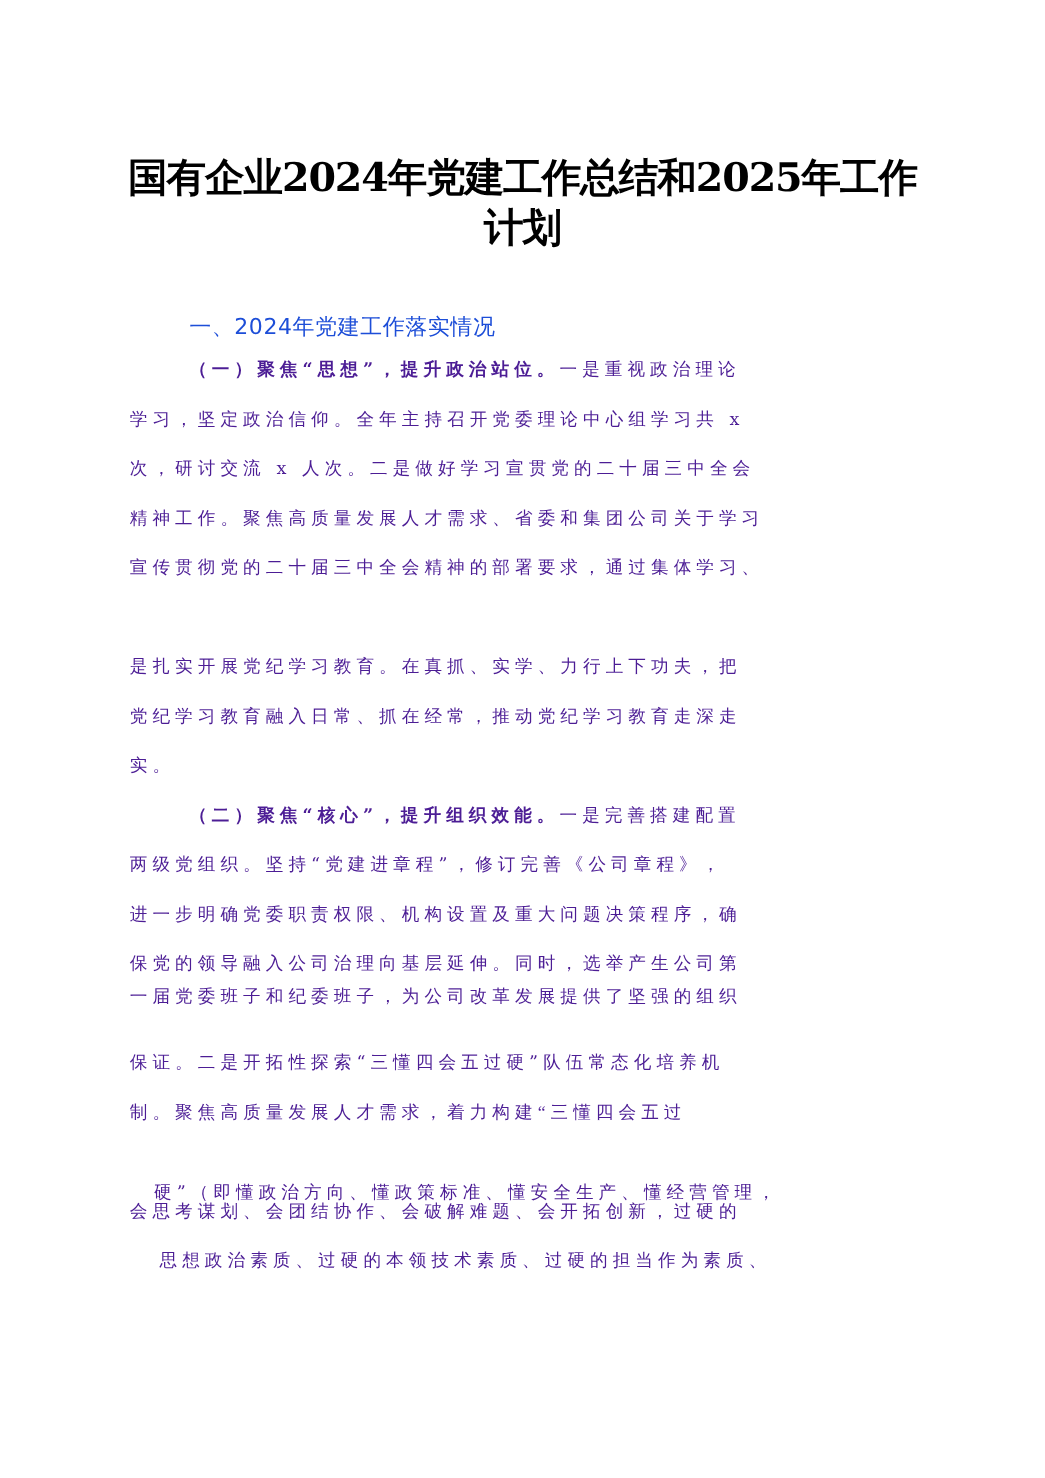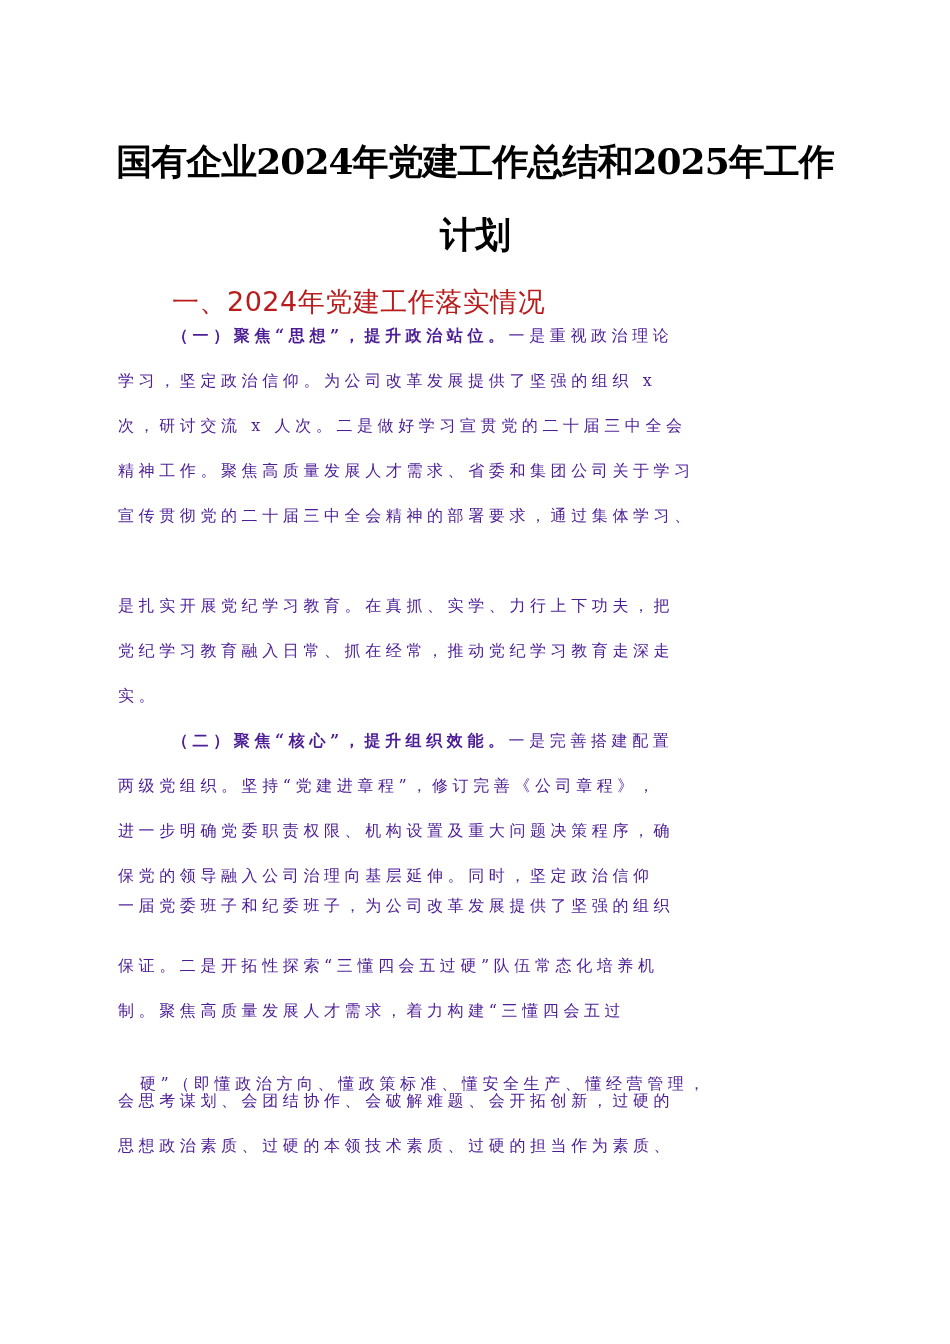--- a/index.html
+++ b/index.html
@@ -4,61 +4,61 @@
   <style>
     html, body { margin: 0; padding: 0; background: #ffffff; }
     body { width: 950px; height: 1344px; position: relative; overflow: hidden; color: #111111; }
     .page { position: absolute; left: 0; top: 0; width: 950px; height: 1344px; background: #ffffff; border-radius: 30px; }
     .title {
       position: absolute; left: 100px; width: 750px; text-align: center;
       font-family: "DejaVu Serif", "Liberation Serif", serif; font-weight: bold;
       font-size: 36px; letter-spacing: -1px; color: #000;
     }
     .title.l1 { top: 138px; }
-    .title.l2 { top: 183px; margin-top: 28px; }
+    .title.l2 { top: 183px; }
     .line {
       position: absolute; left: 118px; white-space: nowrap;
       font-family: "DejaVu Serif", "Liberation Serif", serif;
       font-size: 16px; color: #4c1d95; letter-spacing: 4.6px;
     }
     .line.indent { left: 172px; }
     .heading1 {
       position: absolute; left: 172px; top: 284px; white-space: nowrap;
       font-family: "DejaVu Sans", "Liberation Sans", sans-serif;
-      font-size: 27px; color: #b91c1c; letter-spacing: 0.5px;
+      font-size: 20px; color: #1d4ed8; letter-spacing: 0.5px;
     }
     .bold { font-weight: bold; }
   </style>
 </head>
 <body>
 
 <div class="page">
 
   <div class="title l1">国有企业2024年党建工作总结和2025年工作</div>
   <div class="title l2">计划</div>
 
   <div class="heading1">一、2024年党建工作落实情况</div>
 
   <div class="line indent" style="top:326px;">
     <span class="bold">（一）聚焦“思想”，提升政治站位。</span><span>一是重视政治理论</span>
   </div>
-  <div class="line" style="top:371px;">学习，坚定政治信仰。为公司改革发展提供了坚强的组织 x</div>
+  <div class="line" style="top:371px;">学习，坚定政治信仰。全年主持召开党委理论中心组学习共 x</div>
   <div class="line" style="top:416px;">次，研讨交流 x 人次。二是做好学习宣贯党的二十届三中全会</div>
   <div class="line" style="top:461px;">精神工作。聚焦高质量发展人才需求、省委和集团公司关于学习</div>
   <div class="line" style="top:506px;">宣传贯彻党的二十届三中全会精神的部署要求，通过集体学习、</div>
   <div class="line" style="top:596px;">是扎实开展党纪学习教育。在真抓、实学、力行上下功夫，把</div>
   <div class="line" style="top:641px;">党纪学习教育融入日常、抓在经常，推动党纪学习教育走深走</div>
   <div class="line" style="top:686px;">实。</div>
 
   <div class="line indent" style="top:731px;">
     <span class="bold">（二）聚焦“核心”，提升组织效能。</span><span>一是完善搭建配置</span>
   </div>
   <div class="line" style="top:821px;">进一步明确党委职责权限、机构设置及重大问题决策程序，确</div>
   <div class="line" style="top:776px;">两级党组织。坚持“党建进章程”，修订完善《公司章程》，</div>
-  <div class="line" style="top:866px;">保党的领导融入公司治理向基层延伸。同时，坚定政治信仰</div>
+  <div class="line" style="top:866px;">保党的领导融入公司治理向基层延伸。同时，选举产生公司第</div>
   <div class="line" style="top:896px;">一届党委班子和纪委班子，为公司改革发展提供了坚强的组织</div>
   <div class="line" style="top:956px;">保证。二是开拓性探索“三懂四会五过硬”队伍常态化培养机</div>
-  <div class="line" style="top:1001px;">制。聚焦高质量发展人才需求，着力构建“三懂四会五过</div>
+  <div class="line" style="top:1001px;font-family:Liberation Serif, serif;">制。聚焦高质量发展人才需求，着力构建“三懂四会五过</div>
   <div class="line" style="top:1074px;margin-left:22px;">硬”（即懂政治方向、懂政策标准、懂安全生产、懂经营管理，</div>
   <div class="line" style="top:1091px;text-align:center;">会思考谋划、会团结协作、会破解难题、会开拓创新，过硬的</div>
-  <div class="line" style="top:1136px;">思想政治素质、过硬的本领技术素质、过硬的担当作为素质、</div>
+  <div class="line" style="top:1136px;margin-left:27px;">思想政治素质、过硬的本领技术素质、过硬的担当作为素质、</div>
 
 </div>
 
 </body></html>

